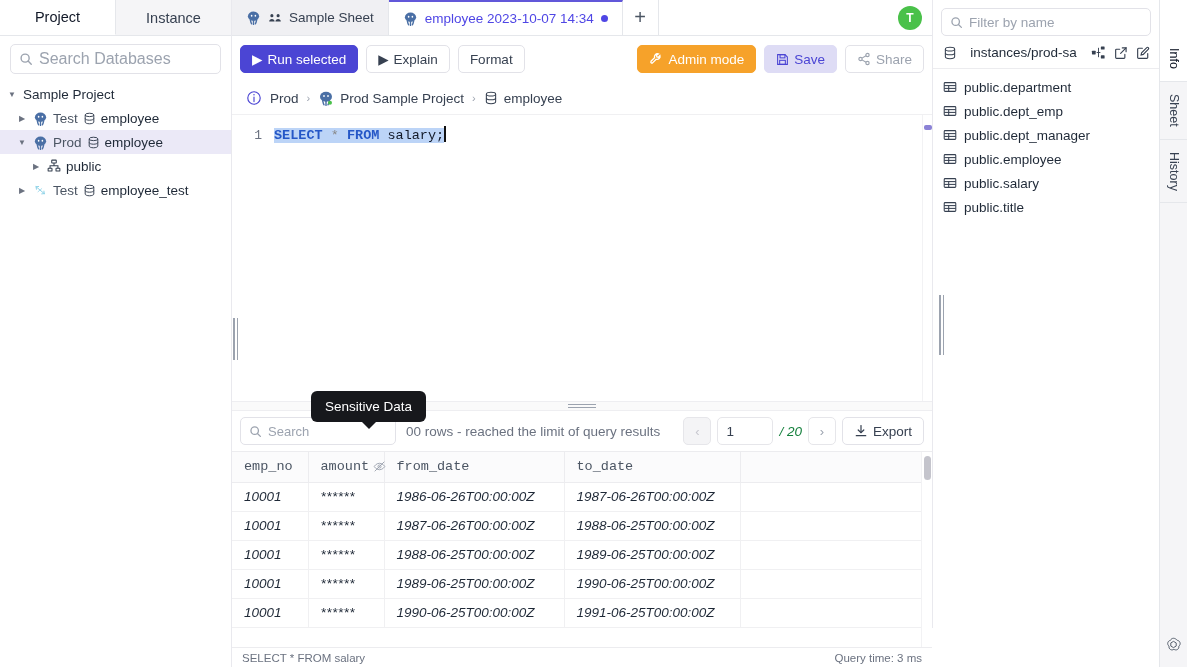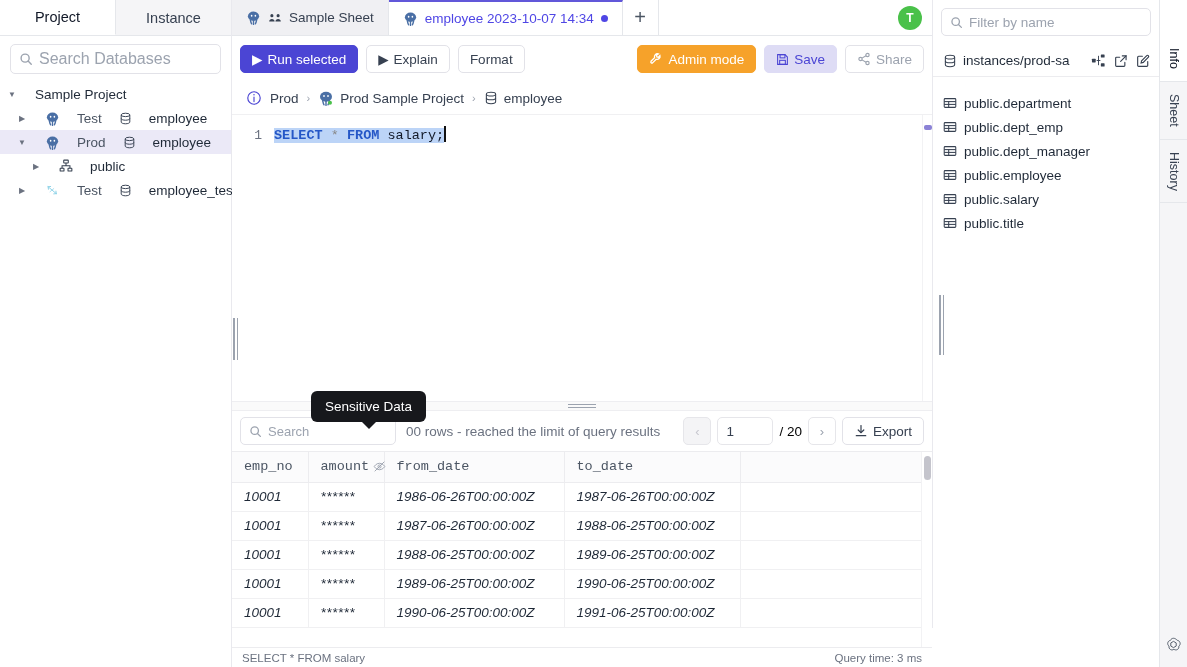--- a/index.html
+++ b/index.html
@@ -37,21 +37,21 @@
     background: #fff;
   }
   .search-box input {
     border: none; outline: none; font-size: 16px; color: #6b7280;
     width: 100%; font-family: "Liberation Sans", sans-serif; background: transparent;
   }
   .search-box input::placeholder { color: #9ca3af; }
 
   .tree { padding: 4px 0 0 0; font-size: 13.5px; color: #1f2937; }
   .tree-row {
-    display: flex; align-items: center; gap: 17px;
+    display: flex; align-items: center; gap: 5px;
     height: 24px; padding-left: 6px; cursor: pointer; white-space: nowrap;
   }
   .tree-row.selected { background: #ebe9f7; }
   .caret {
     width: 12px; height: 12px; display: inline-flex;
     align-items: center; justify-content: center; flex: 0 0 12px;
     color: #6b7280; font-size: 8px;
   }
   .caret.down::before { content: "▼"; }
   .caret.right::before { content: "▶"; }
@@ -189,21 +189,21 @@
     width: 28px; height: 28px; border: 1px solid #e6e6ea; border-radius: 5px;
     background: #fff; display: flex; align-items: center; justify-content: center;
     color: #9ca3af; font-size: 13px; cursor: pointer;
   }
   .pg-btn.disabled { background: #f4f4f6; color: #c7c7cf; }
   .pg-input {
     width: 56px; height: 28px; border: 1px solid #e6e6ea; border-radius: 5px;
     font-size: 13.5px; padding: 0 8px; outline: none; color: #374151;
     font-family: "Liberation Sans", sans-serif;
   }
-  .pg-total { font-size: 13.5px; color: #000000; }
+  .pg-total { font-size: 13.5px; color: #15803d; font-style: italic; }
 
   
   .tooltip {
     position: absolute; left: 319px; top: 426px;
     background: #17181c; color: #fff; border-radius: 6px;
     padding: 8px 14px; font-size: 13.5px; z-index: 50;
     white-space: nowrap;
   }
   .tooltip::after {
     content: ""; position: absolute; left: 50%; transform: translateX(-50%);
@@ -248,38 +248,37 @@
     padding: 0 10px; font-size: 11.5px; color: #6b7280;
     border-top: 1px solid #ececef; background: #fff; gap: 12px;
   }
   .status-spacer { flex: 1; }
 
   
   .right-panel {
     width: 227px; flex: 0 0 227px; background: #fff;
     border-left: 1px solid #e9e9ee; display: flex; flex-direction: column;
     height: 628px;
-    gap: 8px;
   }
   .rp-search-wrap { padding: 8px 8px 6px 8px; }
   .rp-search {
     height: 28px; border: 1px solid #e2e2e8; border-radius: 5px;
     display: flex; align-items: center; gap: 6px; padding: 0 8px;
   }
   .rp-search input {
     border: none; outline: none; font-size: 13.5px; width: 100%;
     font-family: "Liberation Sans", sans-serif; background: transparent; color: #6b7280;
   }
   .rp-search input::placeholder { color: #9ca3af; }
   .rp-instance {
     display: flex; align-items: center; gap: 6px; padding: 3px 8px 8px 10px;
     font-size: 13.5px; color: #1f2937; border-bottom: 1px solid #ececef;
   }
   .rp-inst-name {
-    flex: 1; overflow: hidden; text-overflow: clip; white-space: nowrap;
+    flex: 1; overflow: hidden; text-overflow: clip; white-space: nowrap; text-align: center;
   }
   .rp-icon-btn { cursor: pointer; display: inline-flex; padding: 0 1px; }
   .rp-list { padding: 6px 0; overflow: hidden; }
   .rp-item {
     display: flex; align-items: center; gap: 7px; height: 24px;
     padding: 0 10px; font-size: 13.5px; color: #1f2937; cursor: pointer;
   }
 
   
   .rail {

